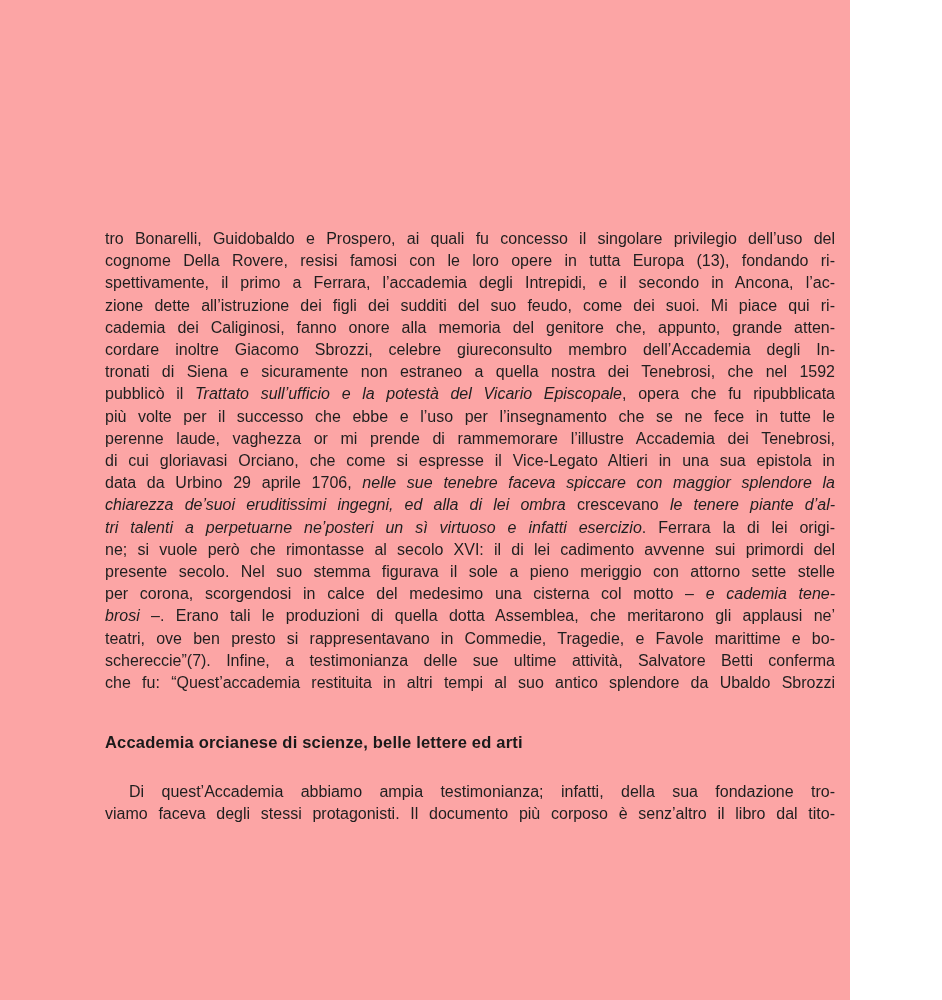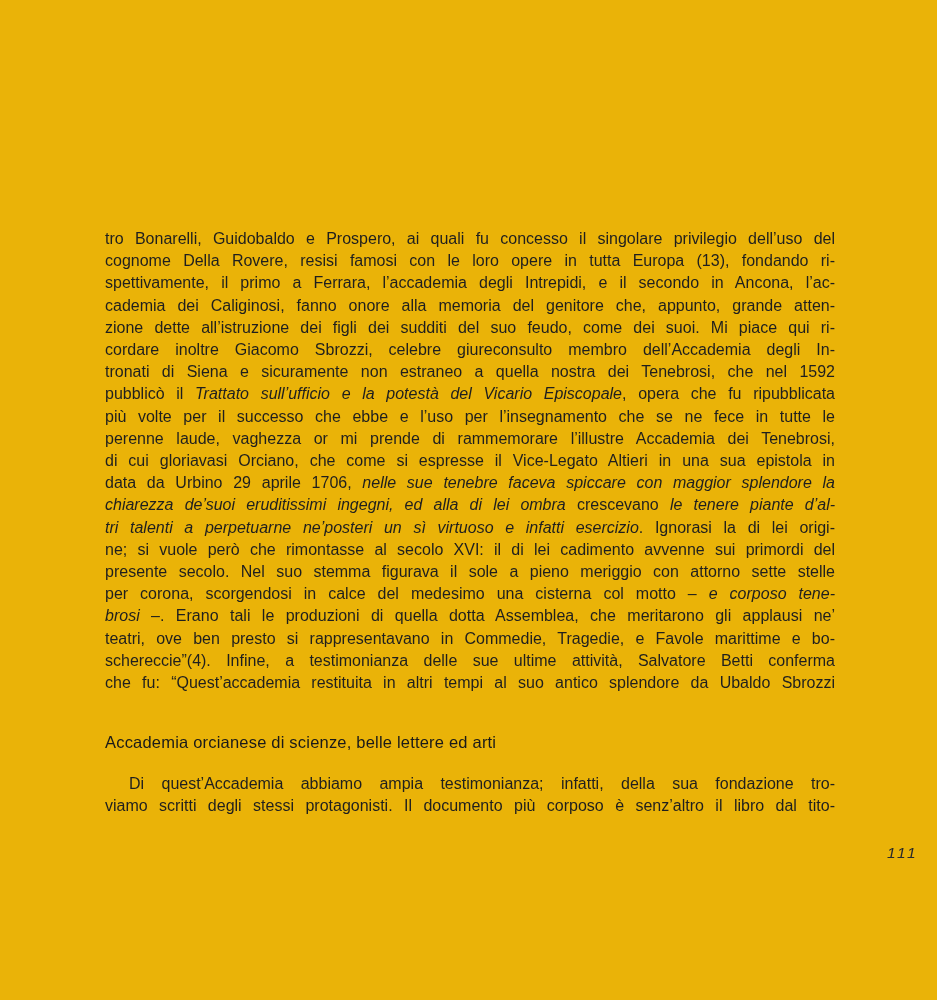--- a/index.html
+++ b/index.html
@@ -2,23 +2,23 @@
 <html><head>
 <meta charset="utf-8">
 <style>
   html, body {
     margin: 0;
     padding: 0;
     background: #ffffff;
   }
   .page {
     position: relative;
-    width: 937px;
+    width: 850px;
     height: 1000px;
-    background: #eab308;
+    background: #fca5a5;
     font-family: "Liberation Sans", "DejaVu Sans", sans-serif;
     color: #1f1f1f;
     overflow: hidden;
   }
   .text-block {
     position: absolute;
     left: 105px;
     top: 228px;
     width: 730px;
   }
@@ -32,67 +32,67 @@
     text-align-last: left;
   }
   .paragraph .line.indent {
     text-indent: 24px;
   }
   .paragraph em {
     font-style: italic;
   }
   .heading {
     font-size: 16.5px;
-    font-weight: normal;
+    font-weight: bold;
     line-height: 22px;
     letter-spacing: 0.2px;
     margin: 37px 0 0 0;
     color: #1a1a1a;
   }
   .paragraph-2 {
-    margin-top: 20px;
+    margin-top: 28px;
   }
   .page-number {
     position: absolute;
     left: 887px;
     top: 844px;
     font-size: 15.5px;
     font-style: italic;
     letter-spacing: 2.5px;
     color: #2a2a2a;
   }
 </style>
 </head>
 <body>
 
 <div class="page">
   <div class="text-block">
     <div class="paragraph paragraph-1">
         <div class="line"><span>tro Bonarelli, Guidobaldo e Prospero, ai quali fu concesso il singolare privilegio dell’uso del</span></div>
         <div class="line"><span>cognome Della Rovere, resisi famosi con le loro opere in tutta Europa (13), fondando ri-</span></div>
         <div class="line"><span>spettivamente, il primo a Ferrara, l’accademia degli Intrepidi, e il secondo in Ancona, l’ac-</span></div>
+        <div class="line"><span>zione dette all’istruzione dei figli dei sudditi del suo feudo, come dei suoi. Mi piace qui ri-</span></div>
         <div class="line"><span>cademia dei Caliginosi, fanno onore alla memoria del genitore che, appunto, grande atten-</span></div>
-        <div class="line"><span>zione dette all’istruzione dei figli dei sudditi del suo feudo, come dei suoi. Mi piace qui ri-</span></div>
         <div class="line"><span>cordare inoltre Giacomo Sbrozzi, celebre giureconsulto membro dell’Accademia degli In-</span></div>
         <div class="line"><span>tronati di Siena e sicuramente non estraneo a quella nostra dei Tenebrosi, che nel 1592</span></div>
         <div class="line"><span>pubblicò il </span><em>Trattato sull’ufficio e la potestà del Vicario Episcopale</em><span>, opera che fu ripubblicata</span></div>
         <div class="line"><span>più volte per il successo che ebbe e l’uso per l’insegnamento che se ne fece in tutte le</span></div>
         <div class="line"><span>perenne laude, vaghezza or mi prende di rammemorare l’illustre Accademia dei Tenebrosi,</span></div>
         <div class="line"><span>di cui gloriavasi Orciano, che come si espresse il Vice-Legato Altieri in una sua epistola in</span></div>
         <div class="line"><span>data da Urbino 29 aprile 1706, </span><em>nelle sue tenebre faceva spiccare con maggior splendore la</em></div>
         <div class="line"><em>chiarezza de’suoi eruditissimi ingegni, ed alla di lei ombra </em><span>crescevano </span><em>le tenere piante d’al-</em></div>
-        <div class="line"><em>tri talenti a perpetuarne ne’posteri un sì virtuoso e infatti esercizio</em><span>. Ignorasi la di lei origi-</span></div>
+        <div class="line"><em>tri talenti a perpetuarne ne’posteri un sì virtuoso e infatti esercizio</em><span>. Ferrara la di lei origi-</span></div>
         <div class="line"><span>ne; si vuole però che rimontasse al secolo XVI: il di lei cadimento avvenne sui primordi del</span></div>
         <div class="line"><span>presente secolo. Nel suo stemma figurava il sole a pieno meriggio con attorno sette stelle</span></div>
-        <div class="line"><span>per corona, scorgendosi in calce del medesimo una cisterna col motto – </span><em>e corposo tene-</em></div>
+        <div class="line"><span>per corona, scorgendosi in calce del medesimo una cisterna col motto – </span><em>e cademia tene-</em></div>
         <div class="line"><em>brosi</em><span> –. Erano tali le produzioni di quella dotta Assemblea, che meritarono gli applausi ne’</span></div>
         <div class="line"><span>teatri, ove ben presto si rappresentavano in Commedie, Tragedie, e Favole marittime e bo-</span></div>
-        <div class="line"><span>schereccie”(4). Infine, a testimonianza delle sue ultime attività, Salvatore Betti conferma</span></div>
+        <div class="line"><span>schereccie”(7). Infine, a testimonianza delle sue ultime attività, Salvatore Betti conferma</span></div>
         <div class="line"><span>che fu: “Quest’accademia restituita in altri tempi al suo antico splendore da Ubaldo Sbrozzi</span></div>
       </div>
     <h2 class="heading">Accademia orcianese di scienze, belle lettere ed arti</h2>
     <div class="paragraph paragraph-2">
         <div class="line indent"><span>Di quest’Accademia abbiamo ampia testimonianza; infatti, della sua fondazione tro-</span></div>
-        <div class="line"><span>viamo scritti degli stessi protagonisti. Il documento più corposo è senz’altro il libro dal tito-</span></div>
+        <div class="line"><span>viamo faceva degli stessi protagonisti. Il documento più corposo è senz’altro il libro dal tito-</span></div>
       </div>
   </div>
   <div class="page-number">111</div>
 </div>
 
 </body></html>

